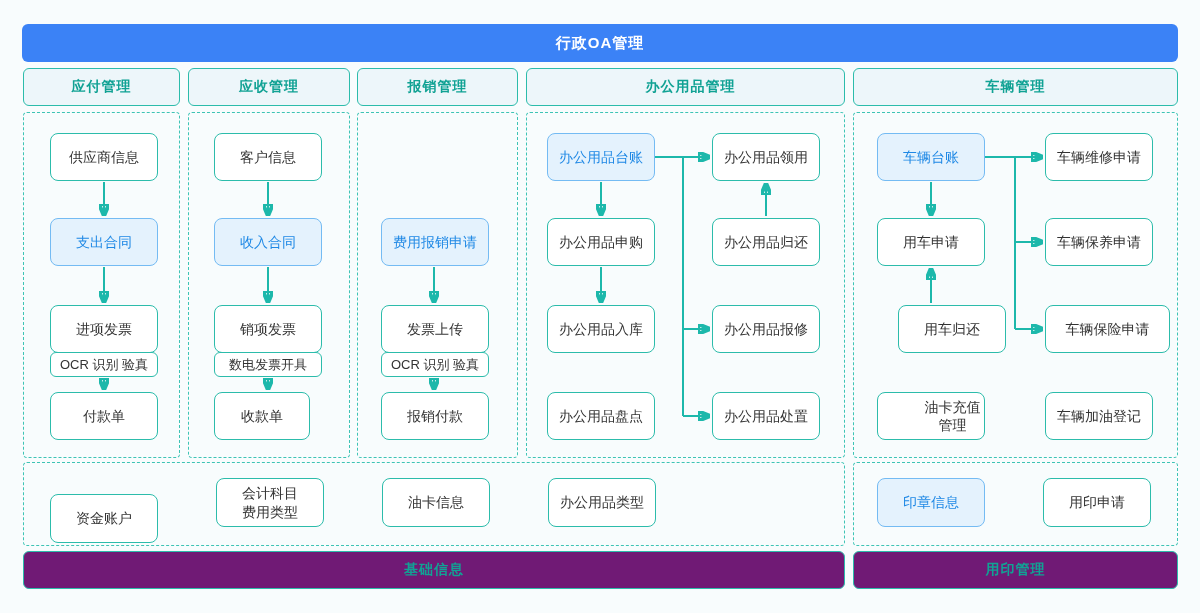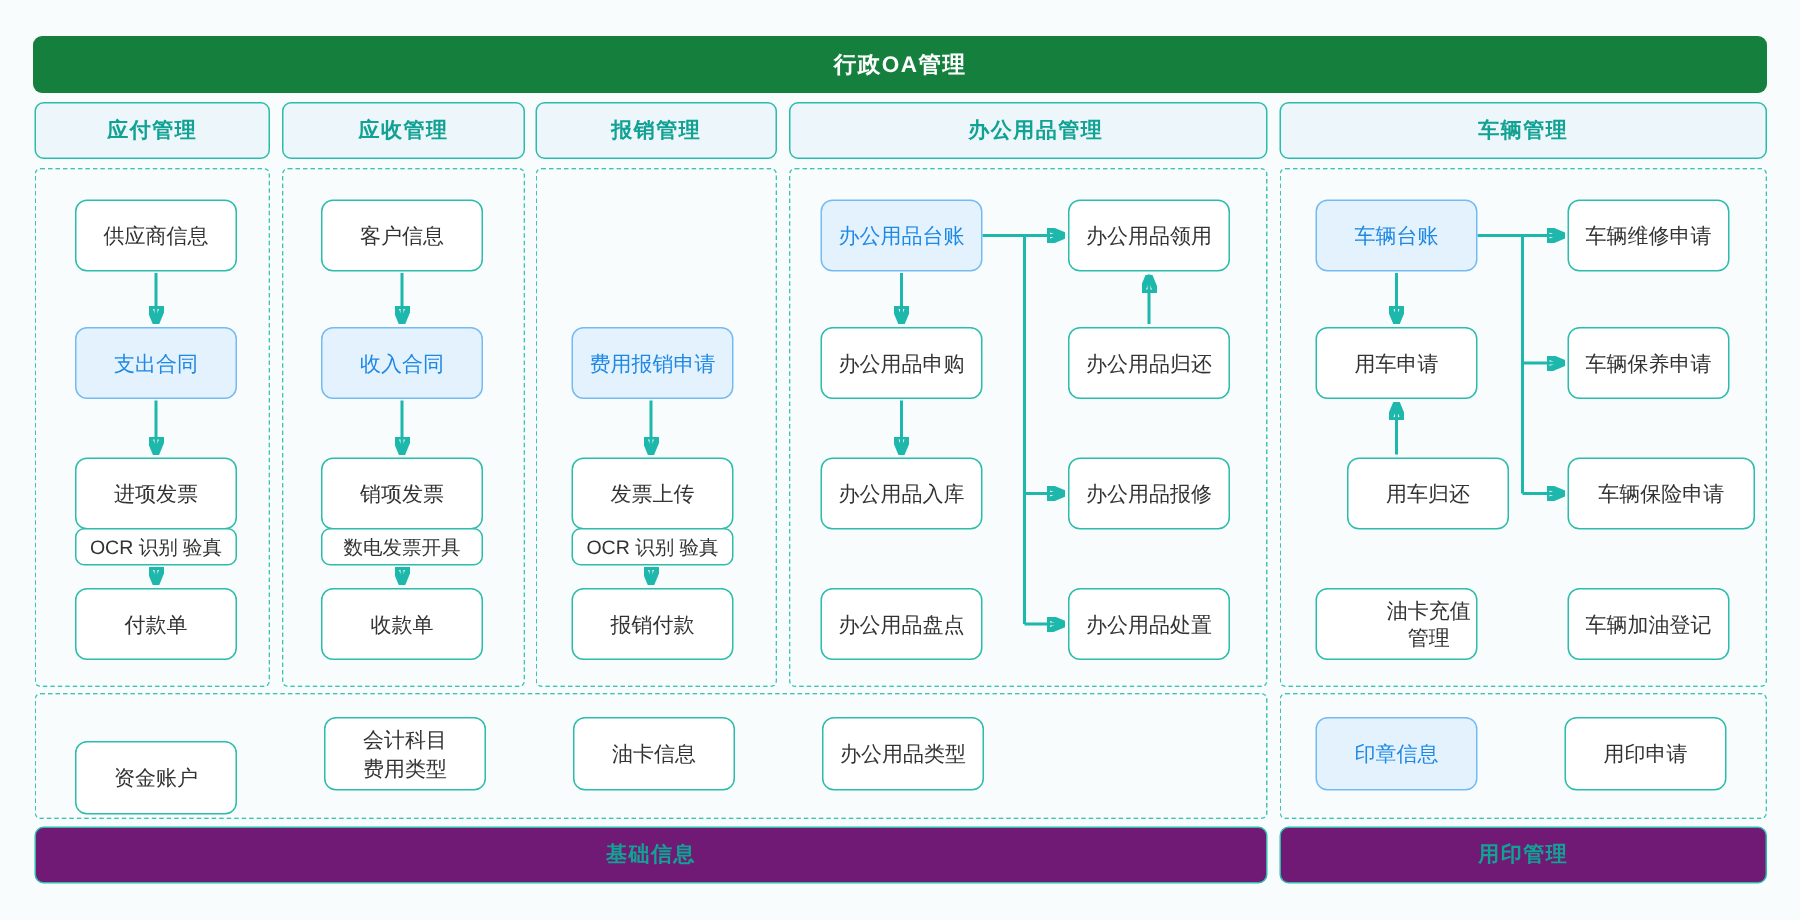--- a/index.html
+++ b/index.html
@@ -1,17 +1,17 @@
 <!DOCTYPE html>
 <html><head>
 <meta charset="utf-8">
 <style>
   html,body{margin:0;padding:0;background:#f7fbfc;font-family:"Liberation Sans","DejaVu Sans",sans-serif;}
   .stage{position:relative;width:1200px;height:613px;background:#f8fcfd;overflow:hidden;}
-  .banner{position:absolute;left:22px;top:24px;width:1156px;height:38px;background:#15803d;border-radius:6px;
+  .banner{position:absolute;left:22px;top:24px;width:1156px;height:38px;background:#3b82f6;border-radius:6px;
     display:flex;align-items:center;justify-content:center;color:#ffffff;font-weight:bold;font-size:15px;letter-spacing:1px;}
   .hdr{position:absolute;top:68px;height:38px;background:#edf6fa;border:1.5px solid #2cbcab;border-radius:6px;
     box-sizing:border-box;display:flex;align-items:center;justify-content:center;color:#11a294;font-weight:bold;font-size:14px;letter-spacing:1px;}
   .dashed{position:absolute;border:1.5px dashed #3ec4b5;border-radius:4px;box-sizing:border-box;}
   .flow{top:112px;height:346px;}
   .box{position:absolute;height:48px;background:#ffffff;border:1.5px solid #2cbcab;border-radius:8px;box-sizing:border-box;
     display:flex;align-items:center;justify-content:center;font-size:14px;color:#333333;text-align:center;line-height:1.3;}
   .box.blue{background:#e4f2fd;border-color:#74bbf3;color:#1e88e5;font-weight:500;}
   .tag{position:absolute;height:25px;background:#ffffff;border:1.5px solid #2cbcab;border-radius:6px;box-sizing:border-box;
     display:flex;align-items:center;justify-content:center;font-size:13px;color:#333333;}
@@ -75,21 +75,21 @@
   <div class="box" style="left:50px;top:133px;width:108px;">供应商信息</div>
   <div class="box blue" style="left:50px;top:218px;width:108px;">支出合同</div>
   <div class="box" style="left:50px;top:305px;width:108px;">进项发票</div>
   <div class="tag" style="left:50px;top:352px;width:108px;">OCR 识别 验真</div>
   <div class="box" style="left:50px;top:392px;width:108px;">付款单</div>
 
   <div class="box" style="left:214px;top:133px;width:108px;">客户信息</div>
   <div class="box blue" style="left:214px;top:218px;width:108px;">收入合同</div>
   <div class="box" style="left:214px;top:305px;width:108px;">销项发票</div>
   <div class="tag" style="left:214px;top:352px;width:108px;">数电发票开具</div>
-  <div class="box" style="left:214px;top:392px;width:108px;">收款单</div>
+  <div class="box" style="left:214px;top:392px;width:96px;">收款单</div>
 
   <div class="box blue" style="left:381px;top:218px;width:108px;">费用报销申请</div>
   <div class="box" style="left:381px;top:305px;width:108px;">发票上传</div>
   <div class="tag" style="left:381px;top:352px;width:108px;">OCR 识别 验真</div>
   <div class="box" style="left:381px;top:392px;width:108px;">报销付款</div>
 
   <div class="box blue" style="left:547px;top:133px;width:108px;">办公用品台账</div>
   <div class="box" style="left:547px;top:218px;width:108px;">办公用品申购</div>
   <div class="box" style="left:547px;top:305px;width:108px;">办公用品入库</div>
   <div class="box" style="left:547px;top:392px;width:108px;">办公用品盘点</div>

